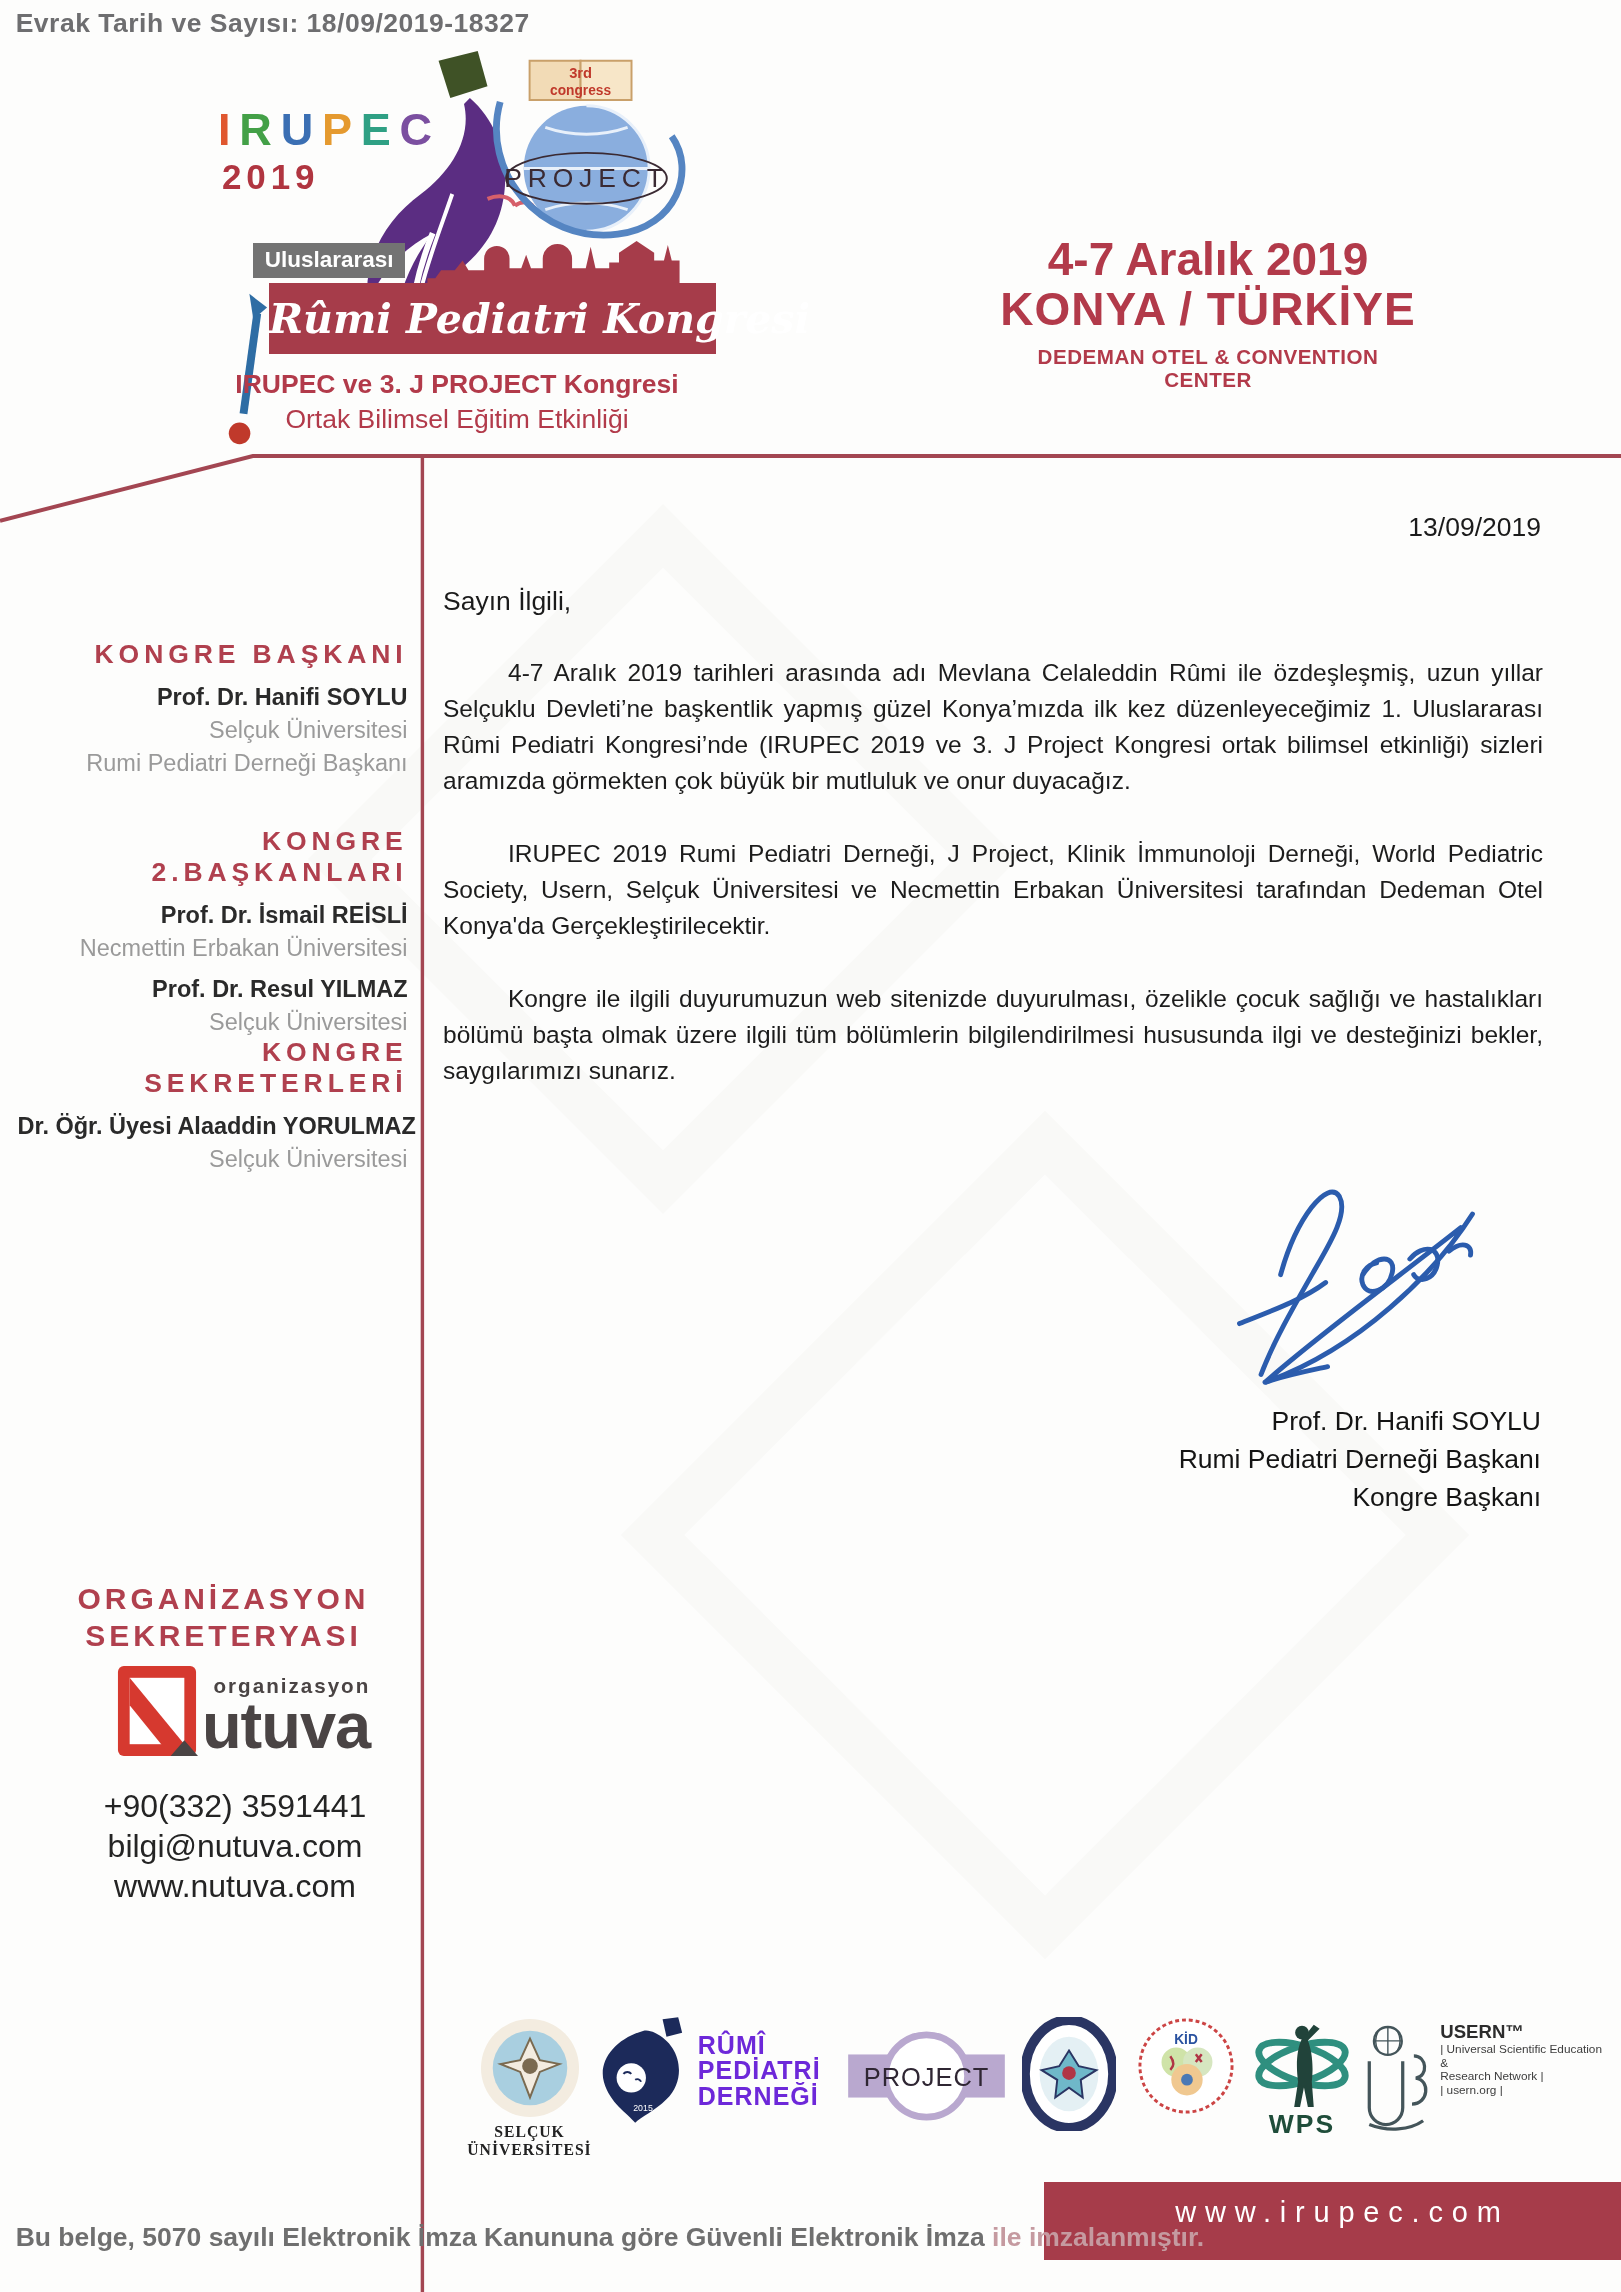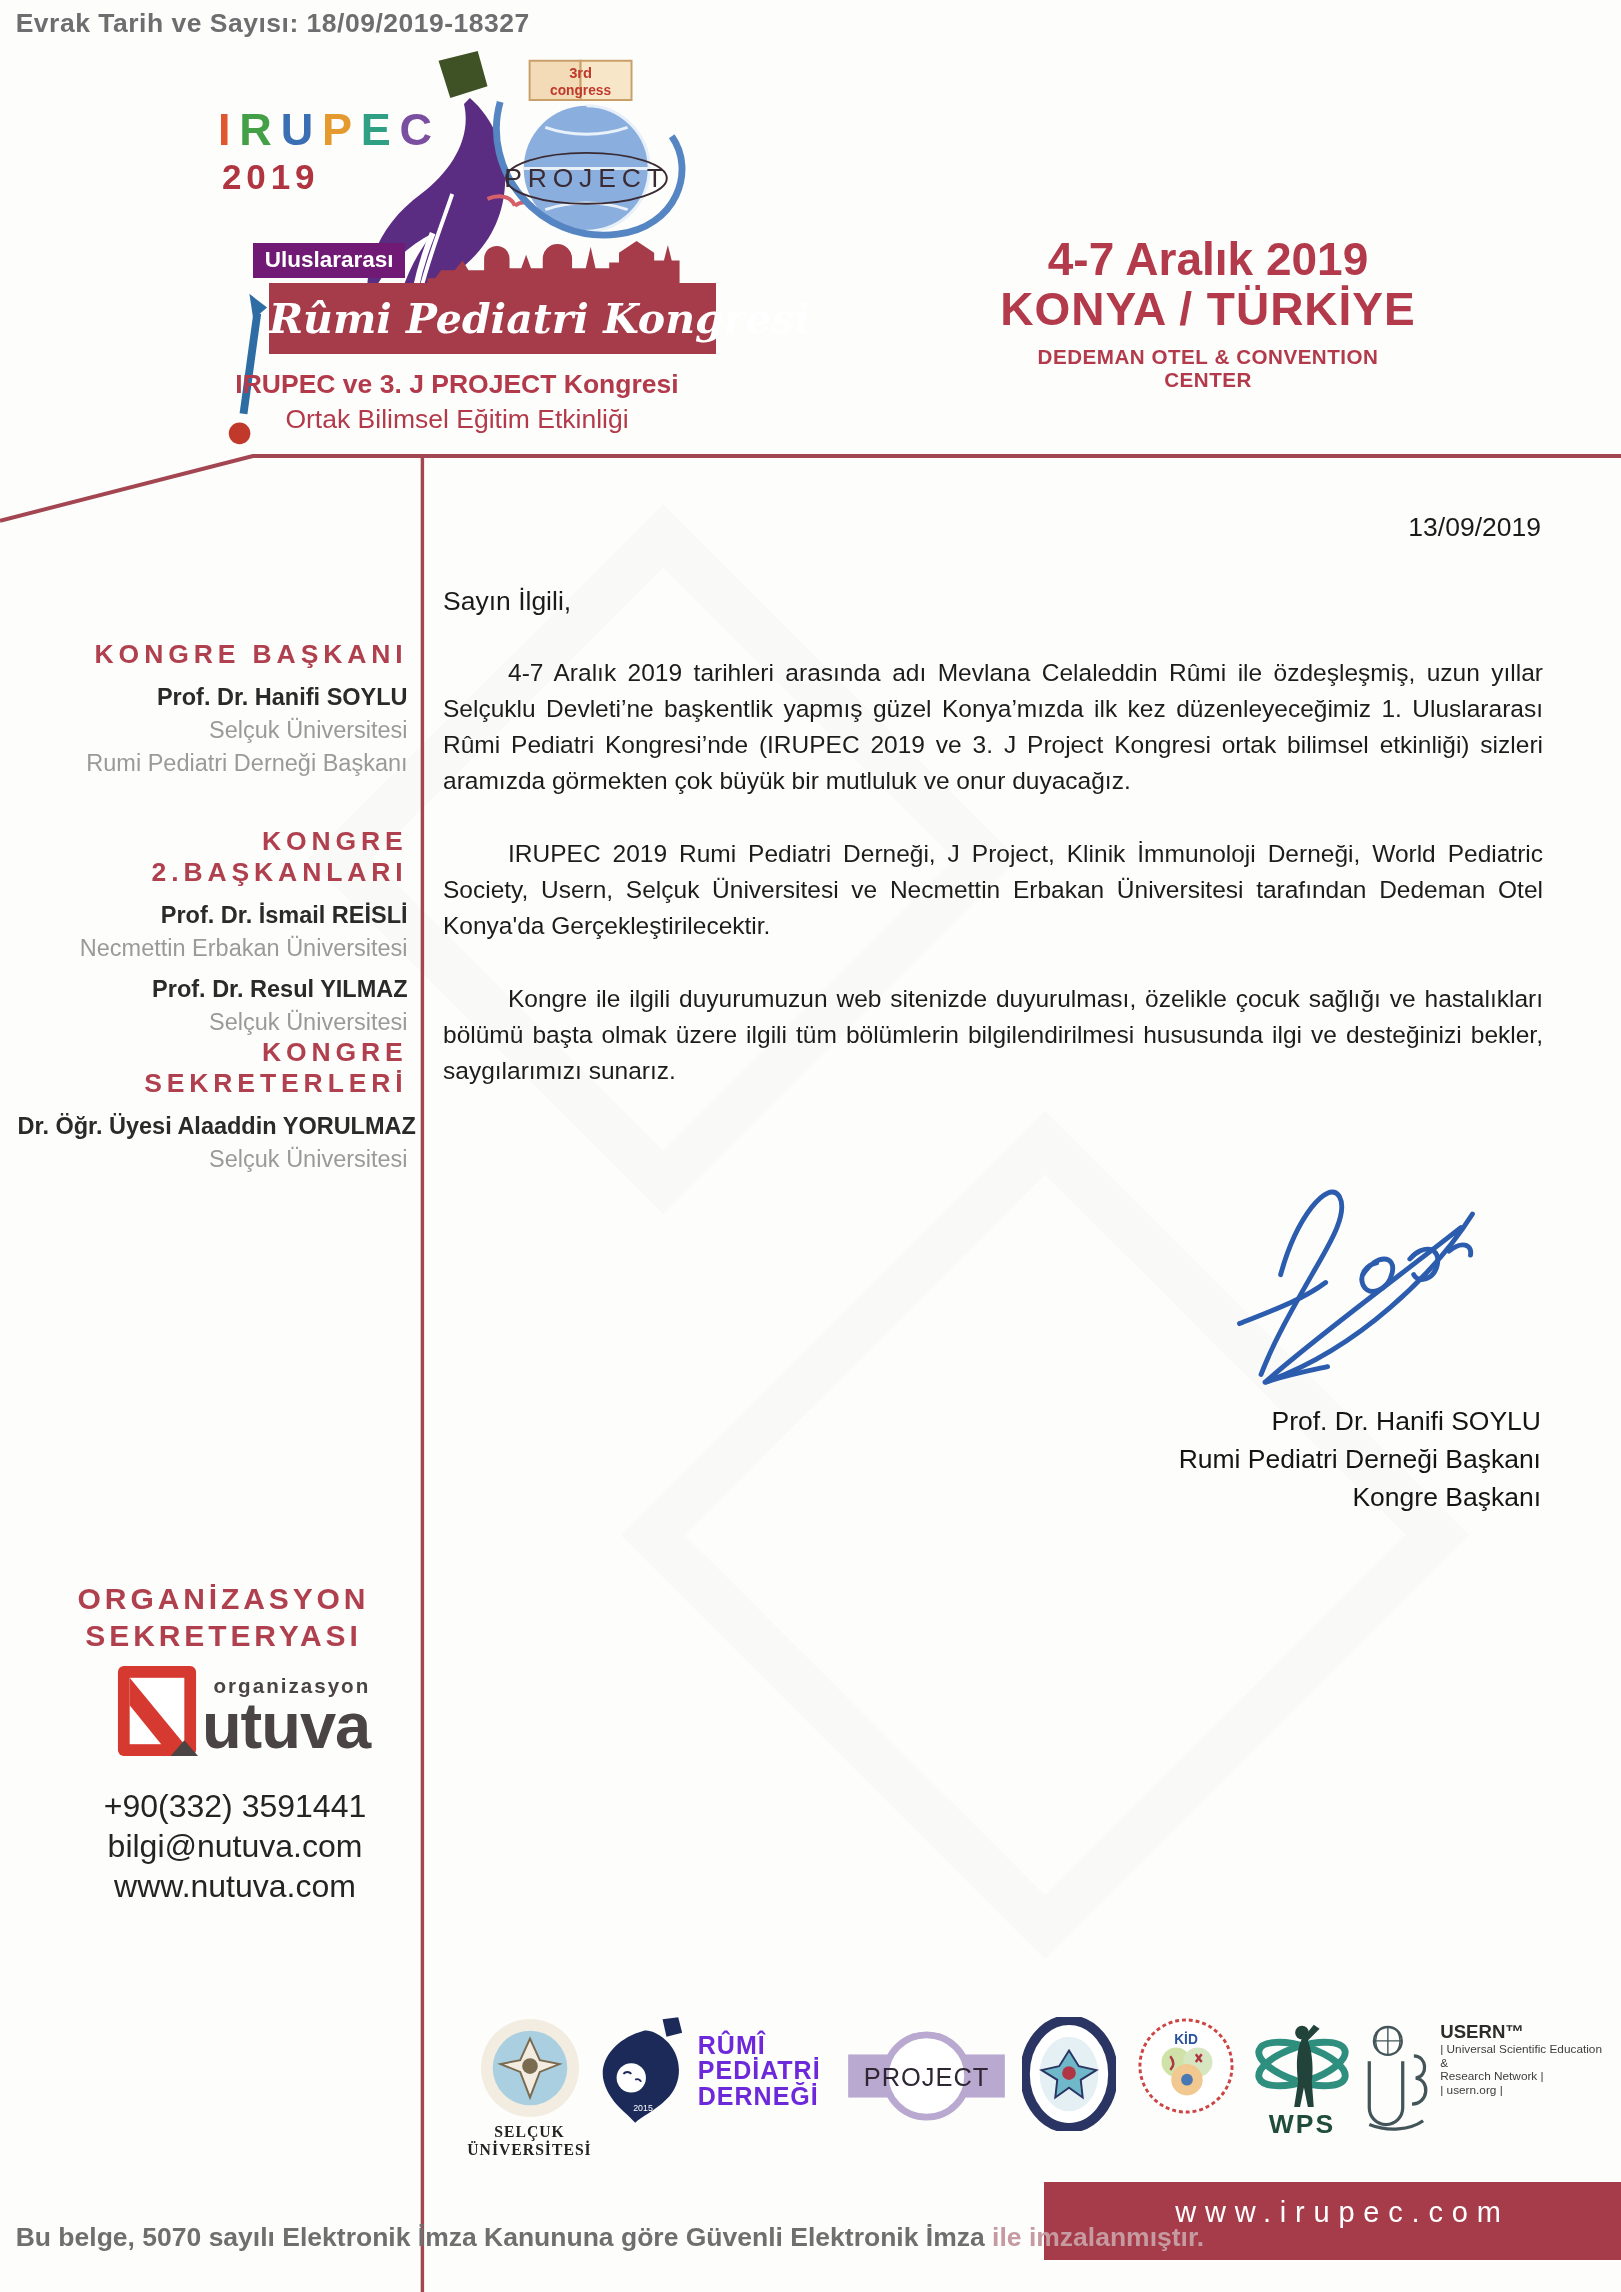--- a/index.html
+++ b/index.html
@@ -12,21 +12,21 @@
   .doc-ref{left:15.7px;top:7.8px;font-size:26.5px;font-weight:bold;color:#6e6e70;letter-spacing:0.5px;}
   
   .irupec{left:218px;top:104px;font-size:45px;font-weight:bold;letter-spacing:8.8px;}
   .irupec span:nth-child(1){color:#e0572f;}
   .irupec span:nth-child(2){color:#43a047;}
   .irupec span:nth-child(3){color:#3b6fb3;}
   .irupec span:nth-child(4){color:#e59a2f;}
   .irupec span:nth-child(5){color:#2fa084;}
   .irupec span:nth-child(6){color:#7b4fa0;}
   .logo-year{left:222px;top:157px;font-size:35px;font-weight:bold;color:#b03540;letter-spacing:4.9px;}
-  .uluslararasi{left:253px;top:243px;background:#701a75;color:#fff;font-size:22.5px;font-weight:bold;
+  .uluslararasi{left:253px;top:243px;background:#737373;color:#fff;font-size:22.5px;font-weight:bold;
                 padding:3.9px 11.8px 4.9px;}
   .banner{left:233px;top:283px;width:447px;height:71px;background:#a63c4a;display:flex;
           align-items:center;justify-content:flex-start;margin-left:36px;}
   .banner-text{font-family:"DejaVu Serif",serif;font-style:italic;font-weight:bold;
                color:#fff;font-size:41px;white-space:nowrap;}
   .sub1{left:206px;top:369px;width:502px;text-align:center;font-size:26.5px;font-weight:bold;color:#b23a4a;}
   .sub2{left:206px;top:404px;width:502px;text-align:center;font-size:26.5px;color:#b23a4a;}
   
   .event{left:1000px;top:235px;width:416px;text-align:center;color:#b23a4a;line-height:1.08;}
   .event .l1{font-size:46px;font-weight:bold;}

